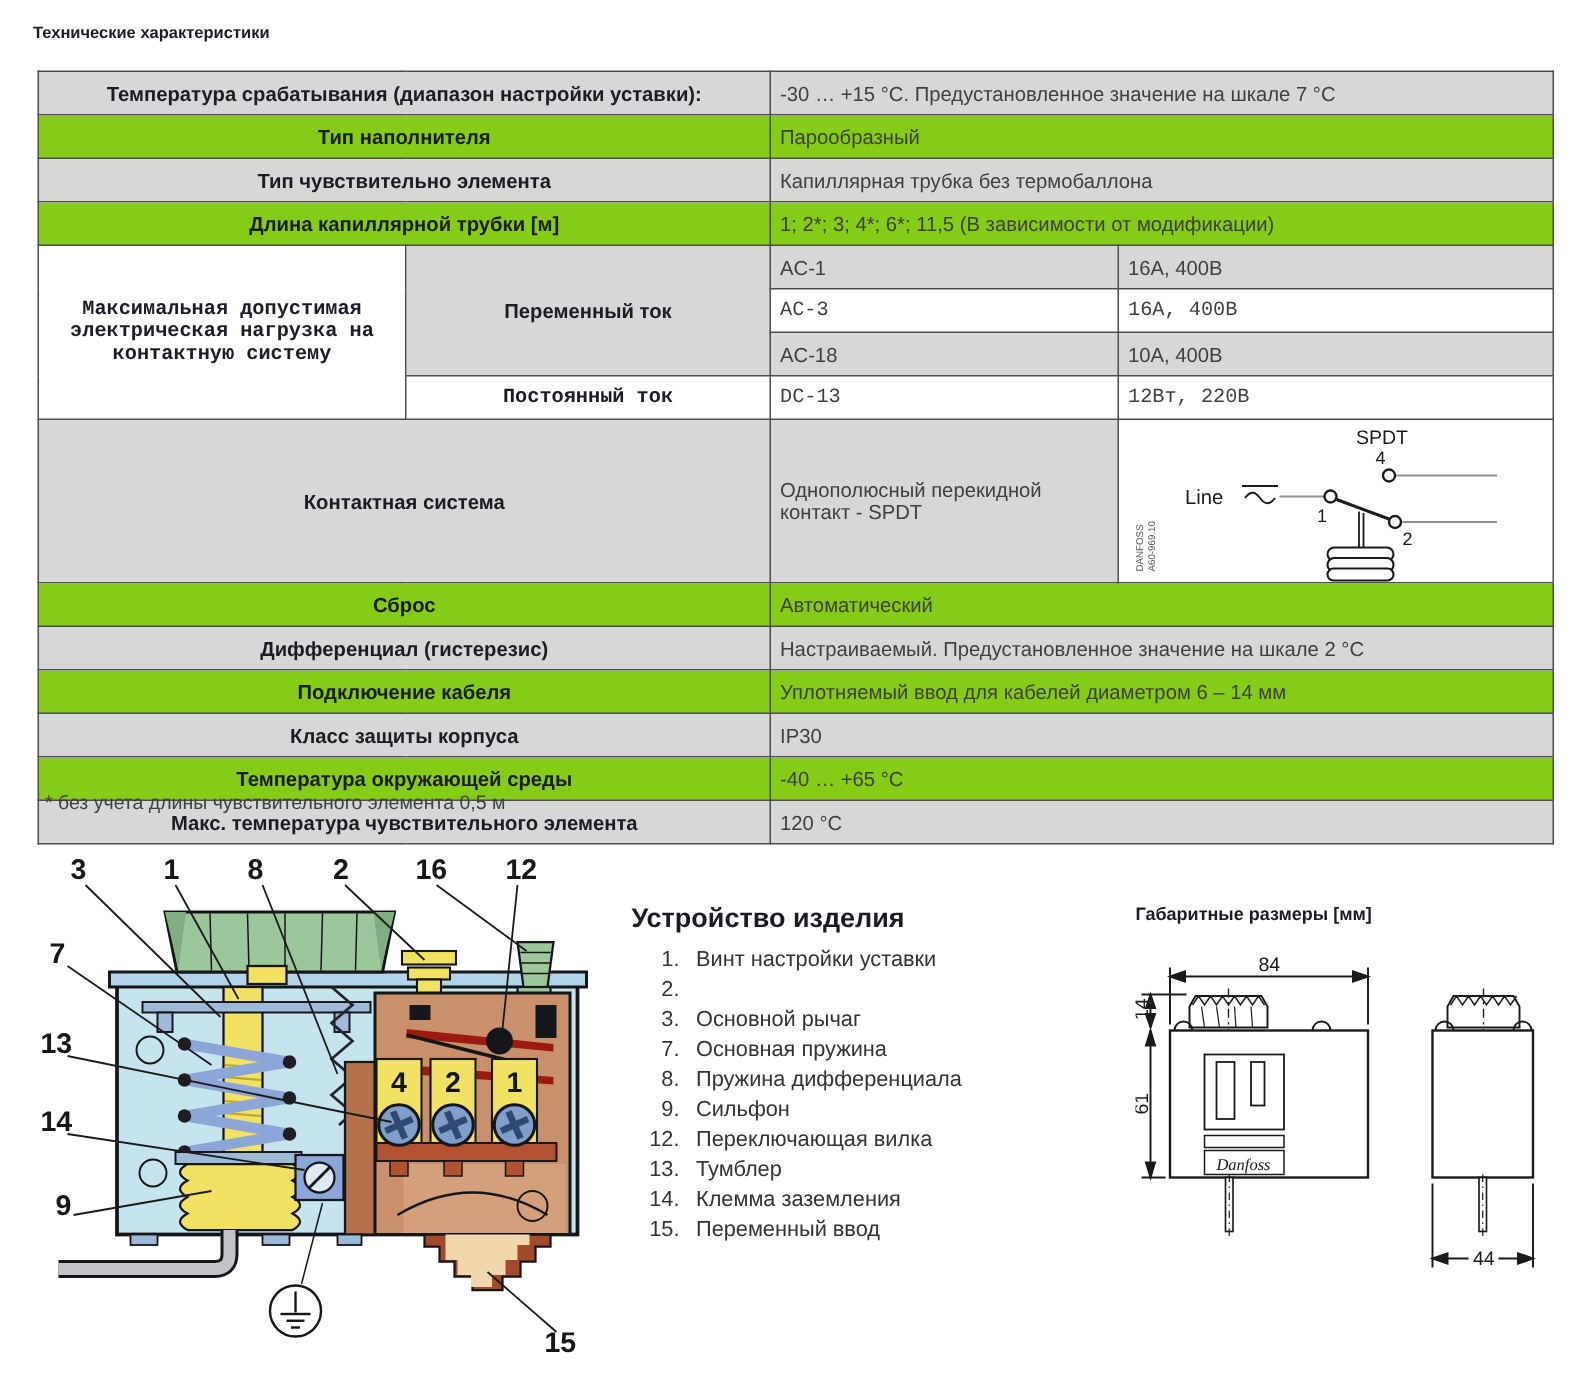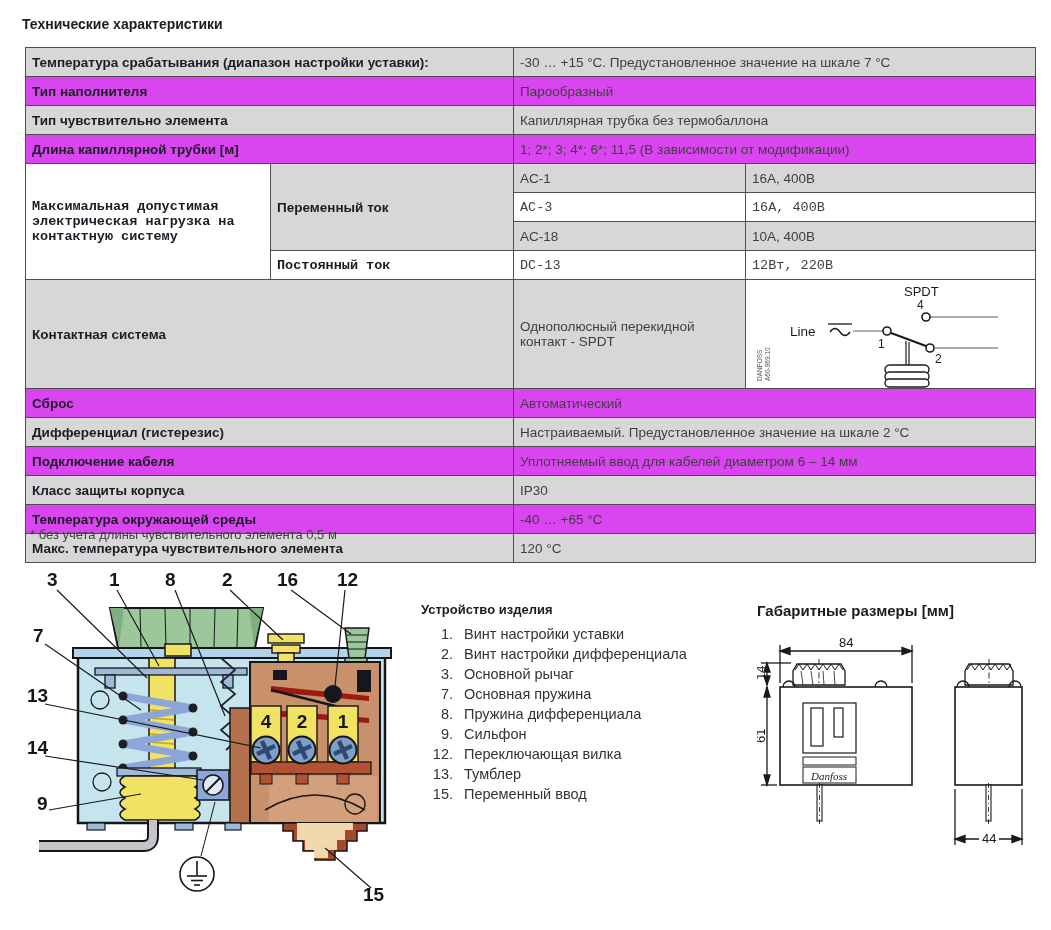--- a/index.html
+++ b/index.html
@@ -1,37 +1,37 @@
 <!DOCTYPE html>
 <html><head>
 <meta charset="utf-8">
 <style>
   html,body{margin:0;padding:0;}
   body{
     width:1051px;height:930px;position:relative;overflow:hidden;
     background:#ffffff;font-family:"Liberation Sans",sans-serif;
   }
-  .page-title{position:absolute;left:22px;top:16px;font-size:14px;font-weight:bold;color:#1b1b24;}
+  .page-title{position:absolute;left:22px;top:16px;font-size:11px;font-weight:bold;color:#1b1b24;}
   table.spec{position:absolute;left:25px;top:47px;width:1010px;border-collapse:collapse;table-layout:fixed;}
   table.spec td{
     border:1px solid #4d4d4d;font-size:13.5px;color:#3f3f3f;
-    padding:2px 6px;height:24px;vertical-align:middle;background:#d946ef;
+    padding:2px 6px;height:24px;vertical-align:middle;background:#84cc16;
     overflow:hidden;
   }
-  table.spec td.lbl{font-weight:bold;color:#1c1c26;}
+  table.spec td.lbl{font-weight:bold;color:#1c1c26;text-align:center;}
   table.spec tr.shade td{background:#d7d7d7;}
   table.spec td.shade{background:#d7d7d7;}
   table.spec td.white{background:#ffffff;font-family:Liberation Mono, monospace;}
   table.spec td.diagram-cell{padding:0;background:#ffffff;}
   .footnote{position:absolute;left:30px;top:527px;font-size:13px;color:#3f3f3f;text-align:right;}
   .parts{position:absolute;left:421px;top:602px;width:335px;}
-  .parts-title{font-size:13px;font-weight:bold;color:#1b1b24;margin-bottom:7px;}
+  .parts-title{font-size:18px;font-weight:bold;color:#1b1b24;margin-bottom:7px;}
   .part-item{display:flex;font-size:14.5px;color:#333333;line-height:20px;}
   .part-num{width:32px;text-align:right;margin-right:11px;flex:none;}
-  .dims-title{position:absolute;left:757px;top:602px;font-size:15px;font-weight:bold;color:#1b1b24;}
+  .dims-title{position:absolute;left:757px;top:602px;font-size:12px;font-weight:bold;color:#1b1b24;}
   svg{display:block;}
   .abs{position:absolute;}
   .callout{font-size:19px;font-weight:bold;fill:#15161a;}
   .dimtxt{font-size:13px;fill:#1a1a1a;}
 </style>
 </head>
 <body>
 
 <div class="page-title">Технические характеристики</div>
 
@@ -304,21 +304,20 @@
 </svg>
 
 <div class="parts">
   <div class="parts-title">Устройство изделия</div>
   <div class="part-item">
       <span class="part-num">1.</span>
       <span>Винт настройки уставки</span>
     </div>
   <div class="part-item">
       <span class="part-num">2.</span>
-      <span>Винт настройки дифференциала</span>
     </div>
   <div class="part-item">
       <span class="part-num">3.</span>
       <span>Основной рычаг</span>
     </div>
   <div class="part-item">
       <span class="part-num">7.</span>
       <span>Основная пружина</span>
     </div>
   <div class="part-item">
@@ -329,20 +328,24 @@
       <span class="part-num">9.</span>
       <span>Сильфон</span>
     </div>
   <div class="part-item">
       <span class="part-num">12.</span>
       <span>Переключающая вилка</span>
     </div>
   <div class="part-item">
       <span class="part-num">13.</span>
       <span>Тумблер</span>
+    </div>
+  <div class="part-item">
+      <span class="part-num">14.</span>
+      <span>Клемма заземления</span>
     </div>
   <div class="part-item">
       <span class="part-num">15.</span>
       <span>Переменный ввод</span>
     </div>
 </div>
 
 <div class="dims-title">Габаритные размеры [мм]</div>
 
 <svg class="abs" style="left:757px;top:633px" width="290" height="255" viewBox="0 0 290 255">

